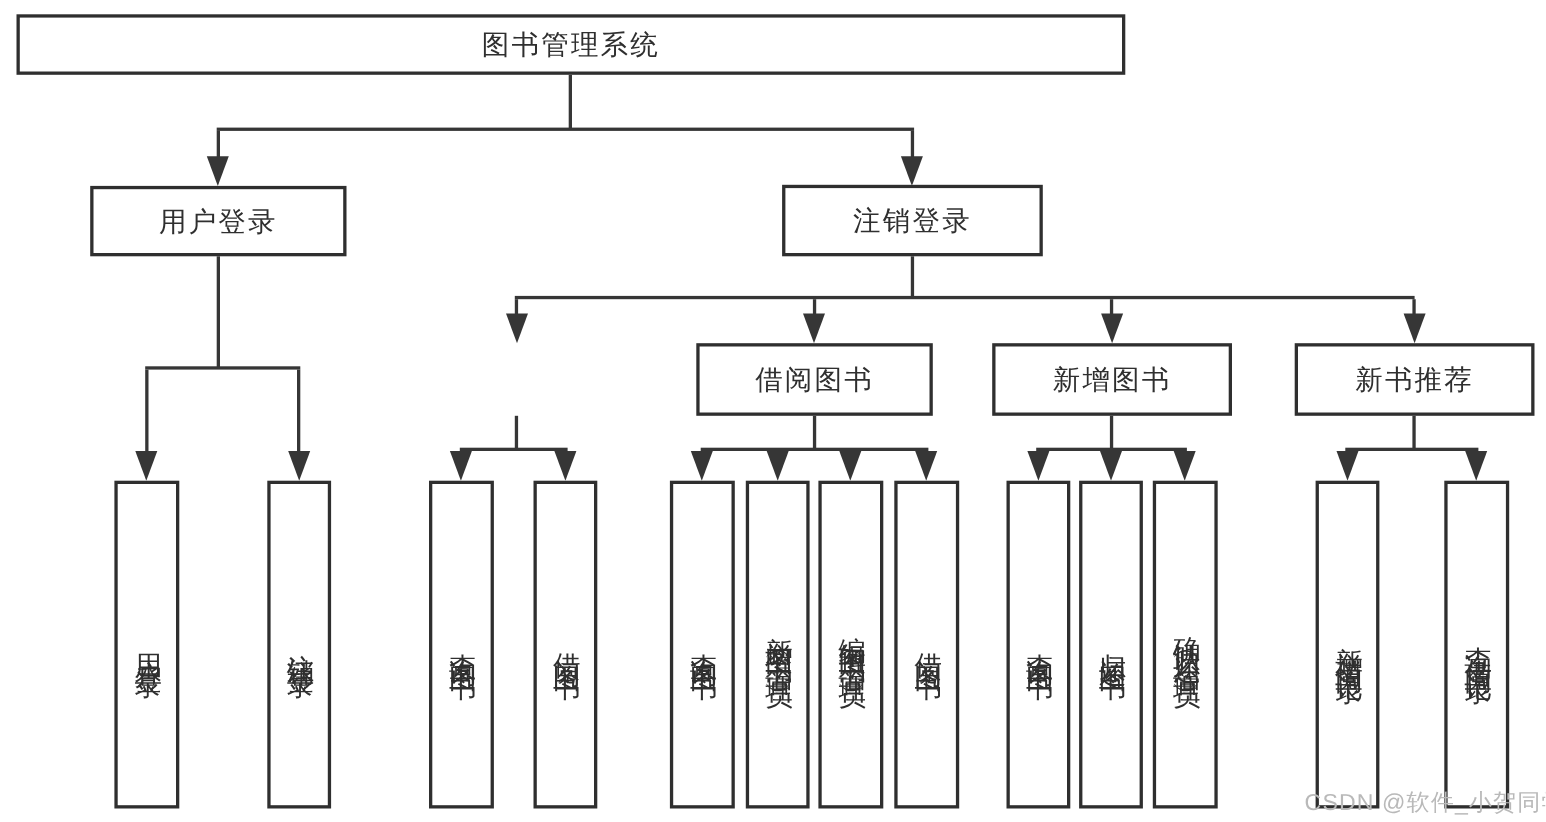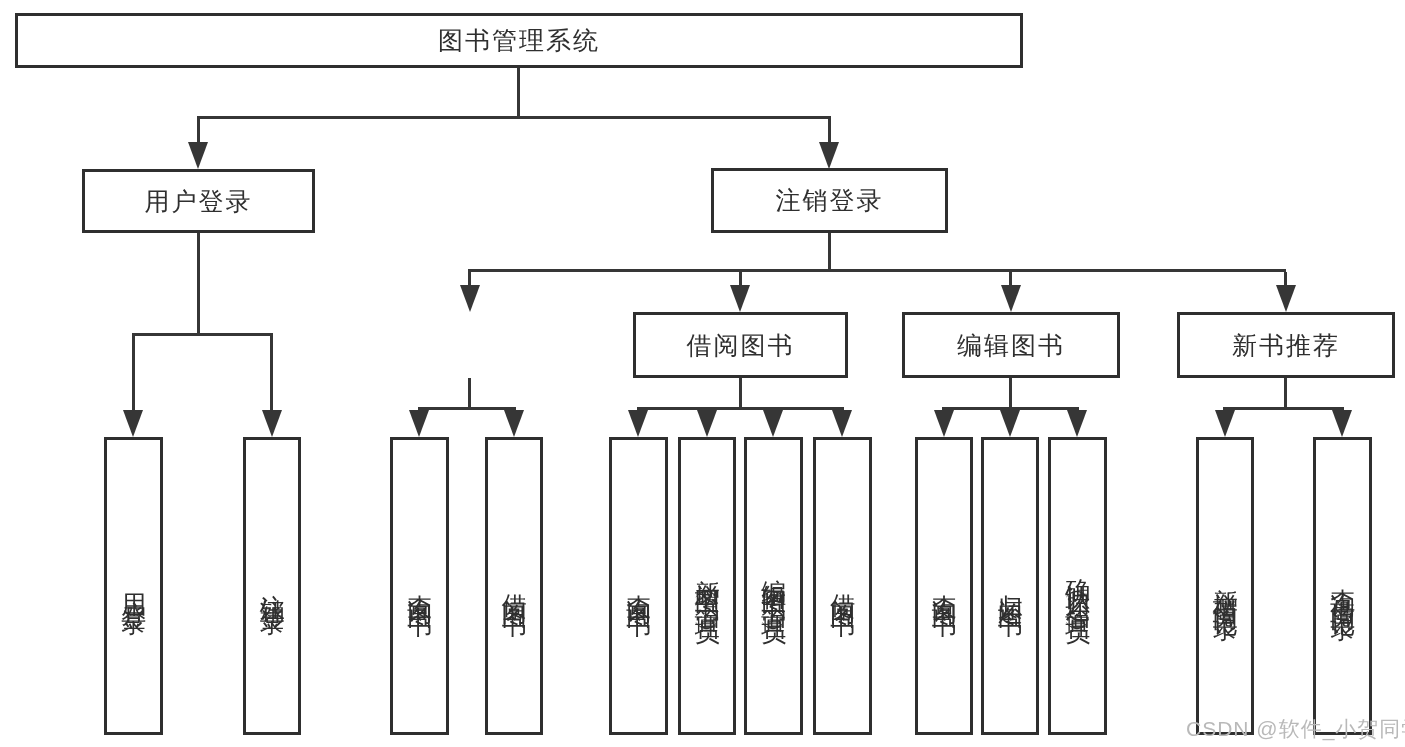--- a/index.html
+++ b/index.html
@@ -72,21 +72,21 @@
   <div class="arr" style="left:730px;top:285px"></div>
   <div class="vl" style="left:1009px;top:272px;height:14px"></div>
   <div class="arr" style="left:1001px;top:285px"></div>
   <div class="vl" style="left:1284px;top:272px;height:14px"></div>
   <div class="arr" style="left:1276px;top:285px"></div>
 
   <div class="box" style="left:633px;top:312px;width:215px;height:66px">
     <span>借阅图书</span>
   </div>
   <div class="box" style="left:902px;top:312px;width:218px;height:66px">
-    <span>编辑图书</span>
+    <span>新增图书</span>
   </div>
   <div class="box" style="left:1177px;top:312px;width:218px;height:66px">
     <span>新书推荐</span>
   </div>
 
   <div class="vl" style="left:468px;top:378px;height:31px"></div>
   <div class="hl" style="left:418px;top:407px;width:98px"></div>
   <div class="arr" style="left:409px;top:410px"></div>
   <div class="arr" style="left:504px;top:410px"></div>
 

